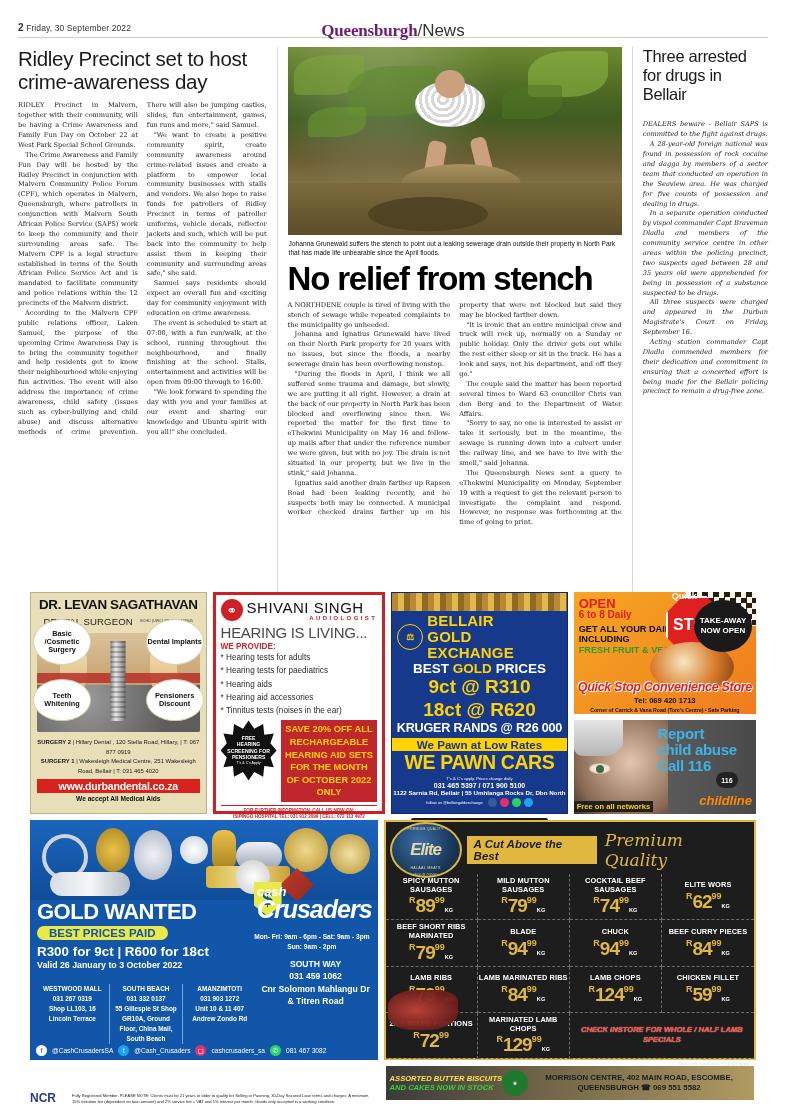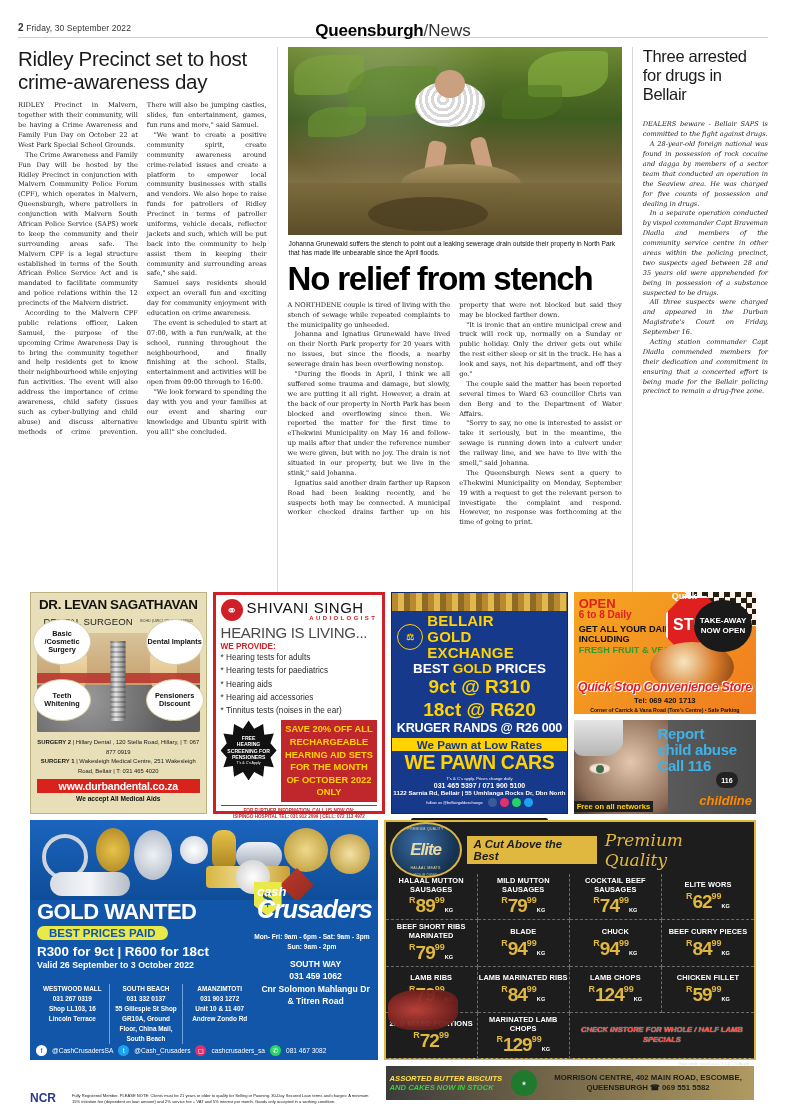--- a/index.html
+++ b/index.html
@@ -18,22 +18,22 @@
     padding-top: 22px; padding-bottom: 4px;
     border-bottom: 1px solid #cfcfcf;
   }
   .folio { font-size: 8.5px; color: #333; letter-spacing: .1px; }
   .folio b { font-size: 10px; font-weight: 700; }
   .mast-title {
     position: absolute; left: 0; right: 0; top: 22px;
     text-align: center; font-size: 17px; line-height: 1;
   }
   .mast-title .q {
-    font-family: Liberation Sans, sans-serif;
-    font-weight: 700; color: #000000; letter-spacing: -.2px;
+    font-family: Liberation Serif, serif;
+    font-weight: 700; color: #701a75; letter-spacing: -.2px;
   }
   .mast-title .sep { color: #444; font-weight: 300; }
   .mast-title .n {
     font-family: "Liberation Sans", sans-serif; font-weight: 300; color: #333;
   }
 
   
   .content { display: flex; gap: 10px; margin-top: 9px; height: 545px; }
   .col-left { width: 250px; }
   .col-mid  { width: 336px; }
@@ -254,21 +254,21 @@
   .el-nm{ font-size:7.4px; font-weight:700; line-height:1.18; letter-spacing:.1px;}
   .el-pr{ color:#e0b73f; font-weight:700; line-height:1; margin-top:2px; }
   .el-pr .r{ font-size:9px; vertical-align:top; }
   .el-pr .big{ font-size:19px; letter-spacing:-1px; }
   .el-pr .c{ font-size:9px; vertical-align:top; }
   .el-pr .kg{ font-size:5.6px; color:#fff; }
   .el-check{ color:#ff3b30; font-size:7.6px; font-weight:700; font-style:italic; line-height:1.3;
     text-shadow:0 0 1px #fff; }
   .el-valid{ text-align:right; font-size:4.2px; color:#ddd; padding:2px 5px 0 0;}
   .el-foot{ display:flex; align-items:center; background:linear-gradient(90deg,#3b3b3b,#6e6247 40%,#b09a62);
-            height:34px; padding:0 4px; gap:9px;}
+            height:34px; padding:0 4px; gap:0;}
   .el-biscuit{ color:#fff; font-size:7.6px; font-weight:700; font-style:italic; line-height:1.25;}
   .el-biscuit .g{ color:#3ad13a; }
   .el-biscuit .y{ color:#ffe14d; }
   .el-halal{ width:26px;height:26px;border-radius:50%;background:#1f7a2e;flex:none;
     display:flex;align-items:center;justify-content:center;color:#fff;font-size:5px;font-weight:700;}
   .el-addr{ flex:1; text-align:center; font-size:7.8px; font-weight:700; color:#1d1d1d; line-height:1.3;}
   .el-meat{ position:absolute; left:2px; bottom:28px; width:70px; height:40px;
     background:radial-gradient(ellipse at 40% 50%, #c0413a, #6e1f1c 70%); border-radius:40% 30% 45% 35%; opacity:.95;}
 
   .ncr-block{ position:absolute; left:30px; bottom:8px; font-size:12px; font-weight:700; color:#2a3a8f;
@@ -516,21 +516,21 @@
           <div class="jw" style="left:254px;top:8px;width:44px;height:44px;background:radial-gradient(circle,#efd98d,#b6912c);"></div>
           <div class="jw" style="left:300px;top:14px;width:40px;height:40px;background:radial-gradient(circle,#f2e2a5,#b58f2d);"></div>
           <div class="jw" style="left:176px;top:46px;width:84px;height:22px;background:linear-gradient(90deg,#d8b441,#f0df9b,#c9a031);border-radius:4px;"></div>
           <div class="jw" style="left:206px;top:40px;width:34px;height:34px;background:radial-gradient(circle,#fff,#c8c8c8);"></div>
           <div class="jw" style="left:20px;top:52px;width:80px;height:24px;background:linear-gradient(90deg,#d9dde4,#f4f6f9,#b6bcc6);border-radius:12px;"></div>
           <div class="jw" style="left:250px;top:48px;width:34px;height:34px;background:linear-gradient(135deg,#c0392b,#8e2a20);clip-path:polygon(50% 0,100% 50%,50% 100%,0 50%);border-radius:0;"></div>
         </div>
         <div class="cc-gw">GOLD WANTED</div>
         <div class="cc-bpp">BEST PRICES PAID</div>
         <div class="cc-r3">R300 for 9ct | R600 for 18ct</div>
-        <div class="cc-valid">Valid 26 September to 3 October 2022</div>
+        <div class="cc-valid">Valid 26 January to 3 October 2022</div>
 
         <div class="cc-shield">$</div>
         <div class="cc-logo">
           <div class="cash">cash</div>
           <div class="crus">Crusaders</div>
         </div>
         <div class="cc-hours">
           <div>Mon- Fri: 9am - 6pm - Sat: 9am - 3pm</div>
           <div>Sun: 9am - 2pm</div>
         </div>
@@ -577,21 +577,21 @@
             <div class="nm">Elite</div>
             <div class="bt">HALAAL MEATS</div>
             <div class="mo">MUSLIM OWNED</div>
           </div>
           <div class="el-cut">A Cut Above the Best</div>
           <div class="el-prem">Premium Quality</div>
         </div>
 
         <div class="el-grid">
           <div class="el-cell">
-            <div class="el-nm">HALAAL  MUTTON SAUSAGES</div>
+            <div class="el-nm">SPICY  MUTTON SAUSAGES</div>
             <div class="el-pr"><span class="r">R</span><span class="big">89</span><span class="c">99</span><span class="kg">KG</span></div>
           </div>
           <div class="el-cell">
             <div class="el-nm">MILD MUTTON SAUSAGES</div>
             <div class="el-pr"><span class="r">R</span><span class="big">79</span><span class="c">99</span><span class="kg">KG</span></div>
           </div>
           <div class="el-cell">
             <div class="el-nm">COCKTAIL BEEF SAUSAGES</div>
             <div class="el-pr"><span class="r">R</span><span class="big">74</span><span class="c">99</span><span class="kg">KG</span></div>
           </div>

